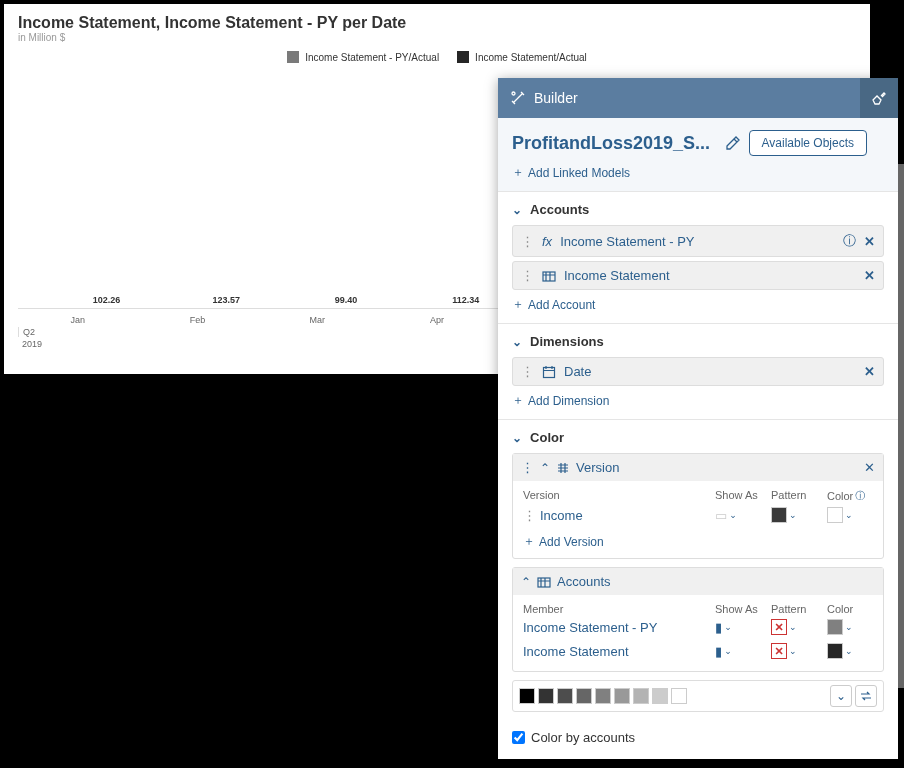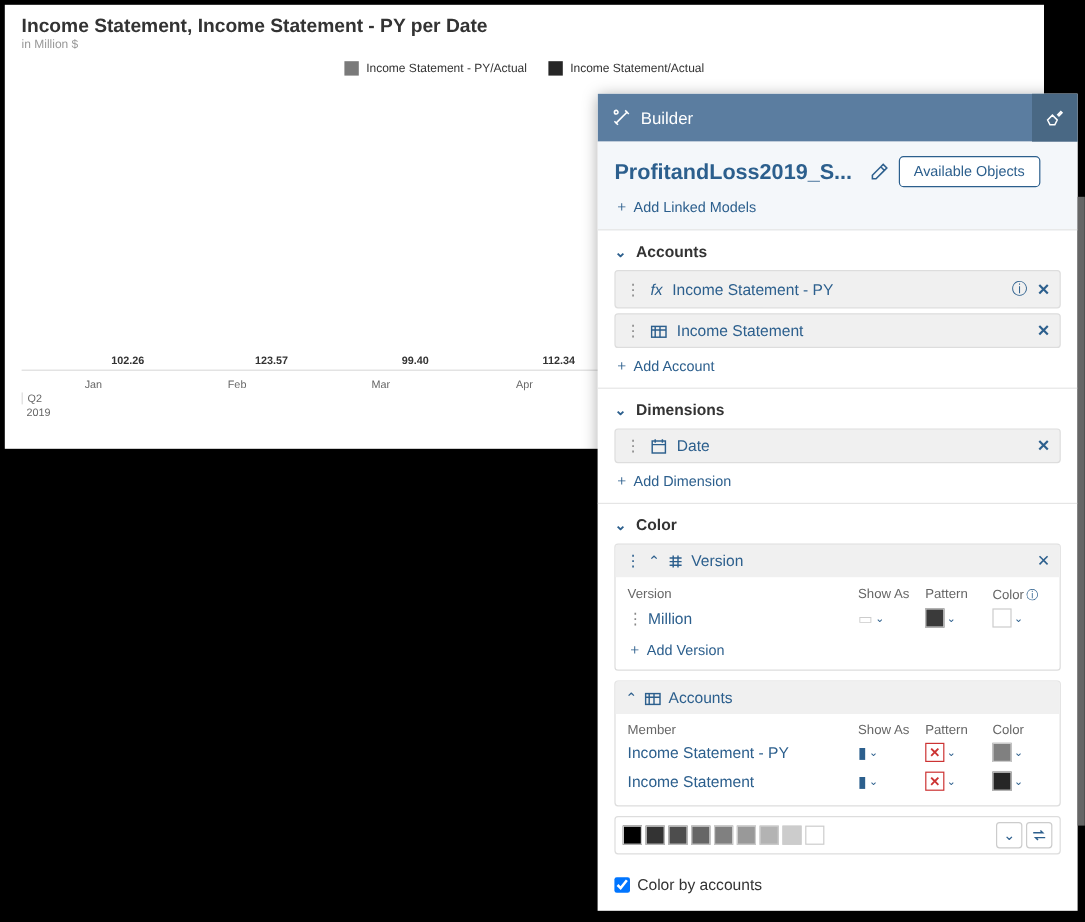--- a/index.html
+++ b/index.html
@@ -259,21 +259,21 @@
           <div class="c2">Show As</div>
           <div class="c3">Pattern</div>
           <div class="c4">
               <span>Color</span>
               <span style="color:#2c5f8d;font-size:10px">ⓘ</span>
             </div>
         </div>
         <div class="member-row">
           <div class="mname">
               <span class="drag" style="color:#888">⋮</span>
-              <span>Million</span>
+              <span>Income</span>
             </div>
           <div class="c2 ctl">
               <span style="color:#ccc">▭</span>
               <span class="tinychev">⌄</span>
             </div>
           <div class="c3 ctl">
               <span class="color-sw" style="background:#3a3a3a"></span>
               <span class="tinychev">⌄</span>
             </div>
           <div class="c4 ctl">

